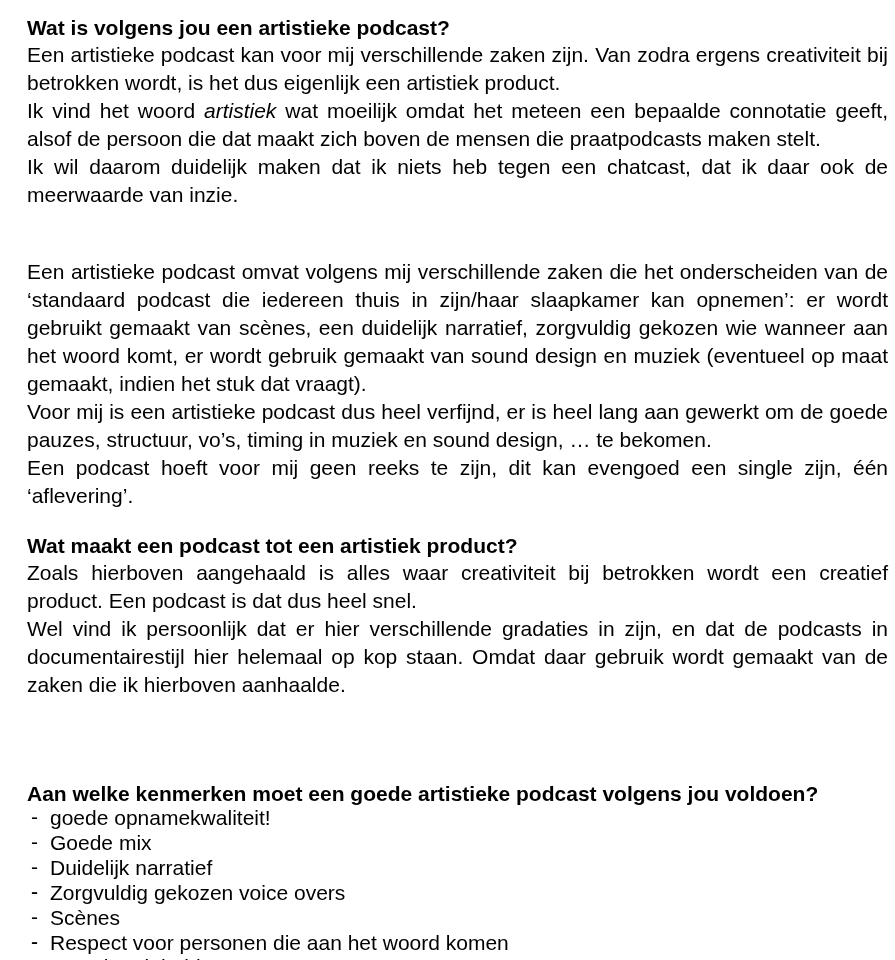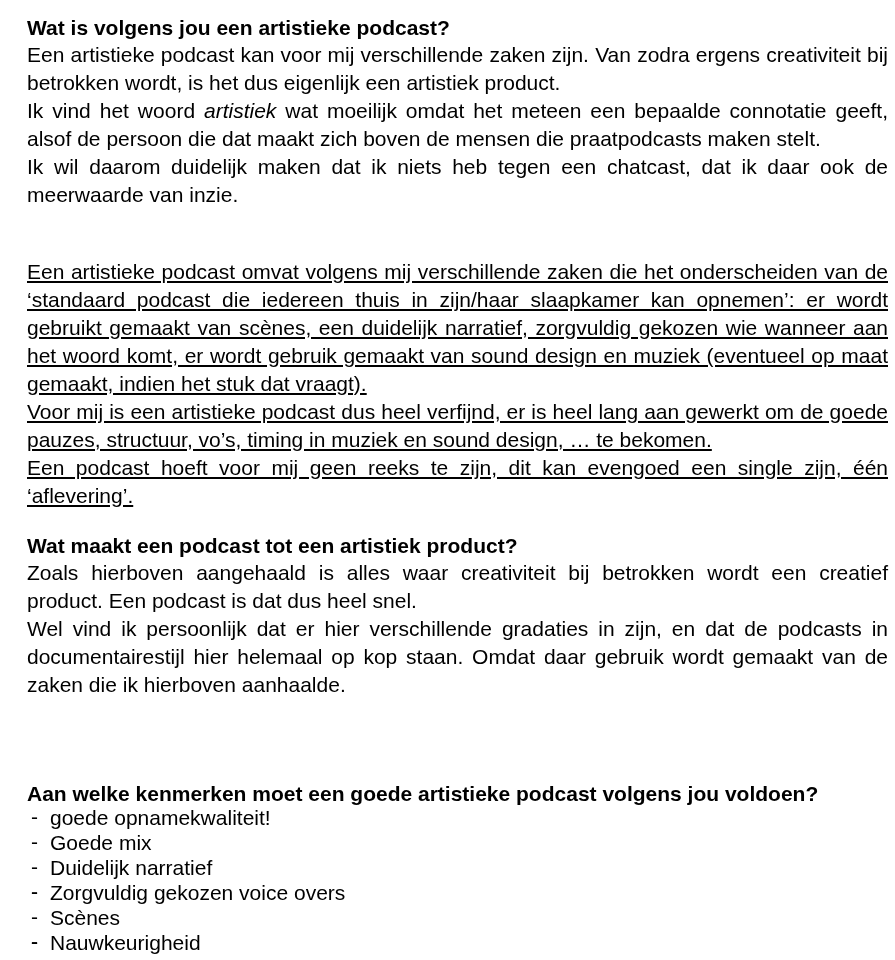--- a/index.html
+++ b/index.html
@@ -55,38 +55,38 @@
 <body>
 
 <div class="page">
   <div id="doc">
       <section>
         <div class="heading">Wat is volgens jou een artistieke podcast?</div>
         <p class="para"><span>Een artistieke podcast kan voor mij verschillende zaken zijn. Van zodra ergens creativiteit bij betrokken wordt, is het dus eigenlijk een artistiek product.</span></p>
         <p class="para"><span>Ik vind het woord </span><span class="italic">artistiek</span><span> wat moeilijk omdat het meteen een bepaalde connotatie geeft, alsof de persoon die dat maakt zich boven de mensen die praatpodcasts maken stelt.</span></p>
         <p class="para"><span>Ik wil daarom duidelijk maken dat ik niets heb tegen een chatcast, dat ik daar ook de meerwaarde van inzie.</span></p>
       </section>
-      <section style="margin-top: 49px; text-decoration: underline;">
+      <section style="margin-top: 49px;">
         <p class="para"><span>Een artistieke podcast omvat volgens mij verschillende zaken die het onderscheiden van de ‘standaard podcast die iedereen thuis in zijn/haar slaapkamer kan opnemen’: er wordt gebruikt gemaakt van scènes, een duidelijk narratief, zorgvuldig gekozen wie wanneer aan het woord komt, er wordt gebruik gemaakt van sound design en muziek (eventueel op maat gemaakt, indien het stuk dat vraagt).</span></p>
         <p class="para"><span>Voor mij is een artistieke podcast dus heel verfijnd, er is heel lang aan gewerkt om de goede pauzes, structuur, vo’s, timing in muziek en sound design, … te bekomen.</span></p>
         <p class="para"><span>Een podcast hoeft voor mij geen reeks te zijn, dit kan evengoed een single zijn, één ‘aflevering’.</span></p>
       </section>
       <section style="margin-top: 24.5px;">
         <div class="heading">Wat maakt een podcast tot een artistiek product?</div>
         <p class="para"><span>Zoals hierboven aangehaald is alles waar creativiteit bij betrokken wordt een creatief product. Een podcast is dat dus heel snel.</span></p>
         <p class="para"><span>Wel vind ik persoonlijk dat er hier verschillende gradaties in zijn, en dat de podcasts in documentairestijl hier helemaal op kop staan. Omdat daar gebruik wordt gemaakt van de zaken die ik hierboven aanhaalde.</span></p>
       </section>
       <section style="margin-top: 83px;">
         <div class="heading">Aan welke kenmerken moet een goede artistieke podcast volgens jou voldoen?</div>
         <ul class="bullets">
           <li><span class="dash">-</span><span>goede opnamekwaliteit!</span></li>
           <li><span class="dash">-</span><span>Goede mix</span></li>
           <li><span class="dash">-</span><span>Duidelijk narratief</span></li>
           <li><span class="dash">-</span></li>
           <li><span class="dash">-</span><span>Zorgvuldig gekozen voice overs</span></li>
           <li><span class="dash">-</span><span>Scènes</span></li>
           <li><span class="dash">-</span></li>
-          <li><span class="dash">-</span></li>
+          <li><span class="dash">-</span><span>Respect voor personen die aan het woord komen</span></li>
           <li><span class="dash">-</span><span>Nauwkeurigheid</span></li>
         </ul>
       </section>
     </div>
 </div>
 
 </body></html>

